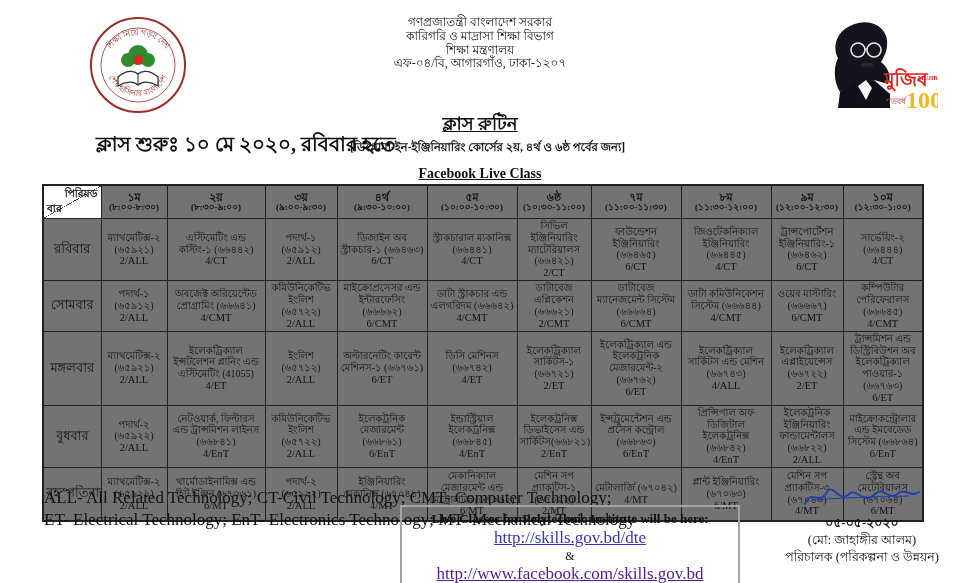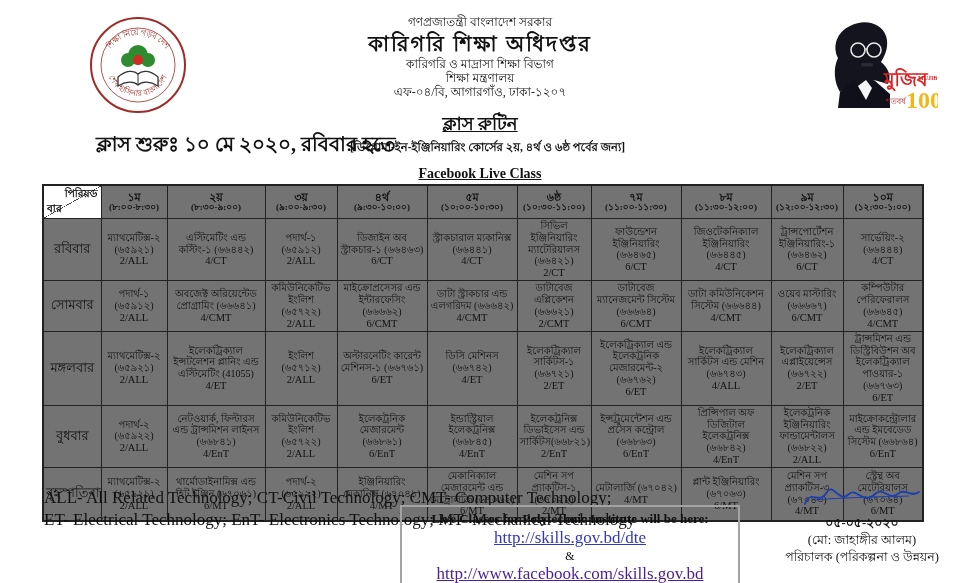--- a/index.html
+++ b/index.html
@@ -89,21 +89,20 @@
       <path d="M38,70 L46,64 L52,72 L46,84 Z" fill="#f5f5f5"></path>
       <text x="64" y="70" font-size="19" font-weight="bold" fill="#e02020">মুজিব</text>
       <text x="98" y="64" font-size="6" font-weight="bold" fill="#e02020">MUJIB</text>
       <text x="66" y="88" font-size="8" fill="#b02020">শতবর্ষ</text>
       <text x="86" y="92" font-size="24" font-weight="bold" fill="#f2b616">100</text>
     </svg>
   </div>
 
   <div class="gov-header">
     <div class="h-small">গণপ্রজাতন্ত্রী বাংলাদেশ সরকার</div>
-    <div class="h-org">কারিগরি শিক্ষা অধিদপ্তর</div>
     <div class="h-small">কারিগরি ও মাদ্রাসা শিক্ষা বিভাগ</div>
     <div class="h-small">শিক্ষা মন্ত্রণালয়</div>
     <div class="h-small">এফ-০৪/বি, আগারগাঁও, ঢাকা-১২০৭</div>
   </div>
 
   <div class="title-main">ক্লাস রুটিন</div>
   <div class="start-note">ক্লাস শুরুঃ ১০ মে ২০২০, রবিবার হতে</div>
   <div class="course-note">[ডিপ্লোমা-ইন-ইঞ্জিনিয়ারিং কোর্সের ২য়, ৪র্থ ও ৬ষ্ঠ পর্বের জন্য]</div>
   <div class="fb-live">Facebook Live Class</div>
 

